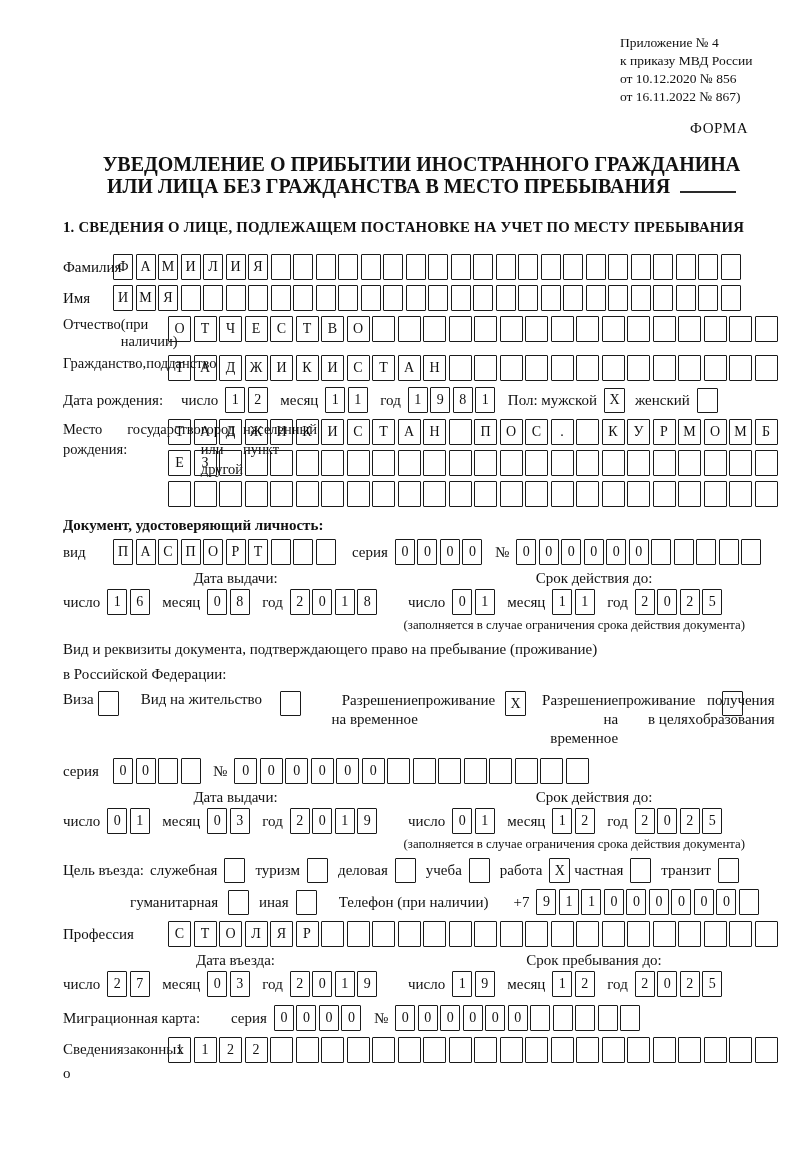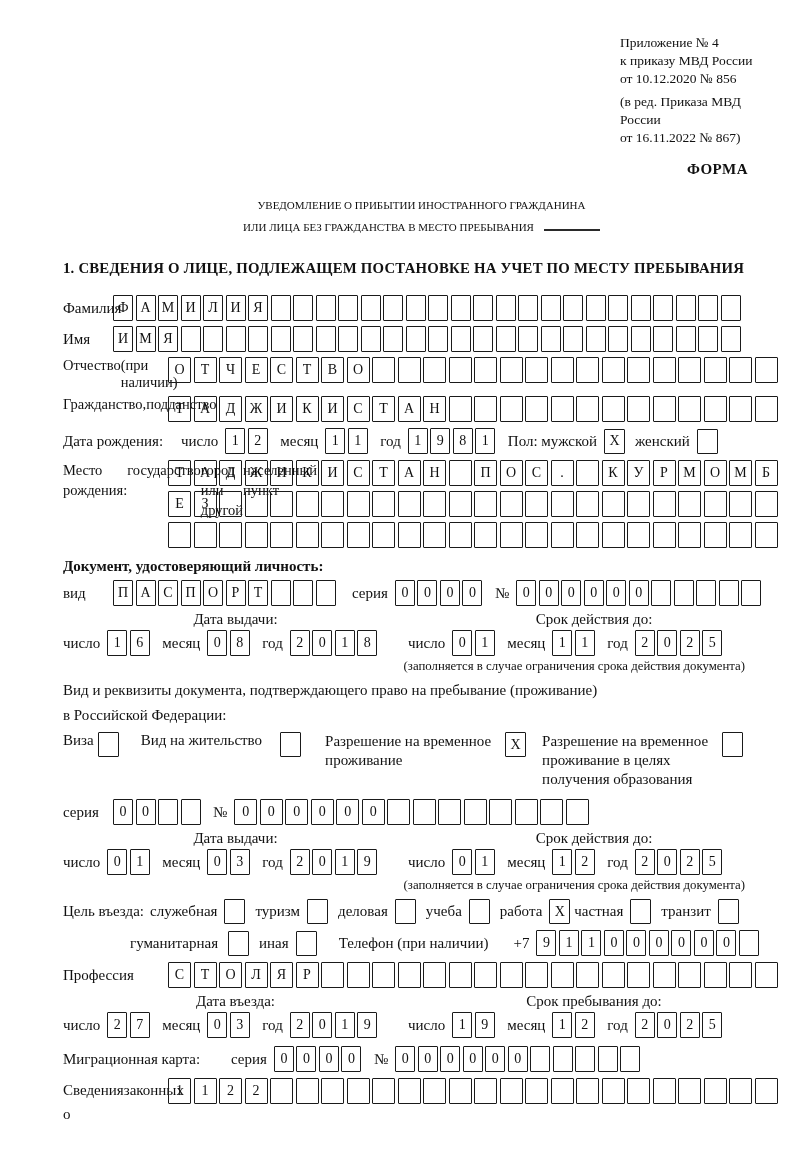--- a/index.html
+++ b/index.html
@@ -5,22 +5,22 @@
   html,body{margin:0;padding:0;background:#fff;}
   body{
     width:800px;height:1163px;overflow:hidden;
     font-family:"Liberation Serif","DejaVu Serif",serif;
     color:#111;font-size:15px;
   }
   .page{padding:34px 20px 0 63px;width:717px;}
   
   .appendix{margin-left:557px;font-size:13.5px;line-height:18px;}
   .appendix .rev{margin-top:5px;}
-  .forma{margin-top:14px;text-align:right;padding-right:32px;font-weight:bold;font-size:15px;letter-spacing:.5px;}
-  .title{margin-top:16px;text-align:center;font-weight:normal;font-size:11px;line-height:22px;}
+  .forma{margin-top:14px;text-align:right;padding-right:32px;font-weight:normal;font-size:15px;letter-spacing:.5px;}
+  .title{margin-top:16px;text-align:center;font-weight:bold;font-size:20px;line-height:22px;}
   .uline{display:inline-block;width:56px;border-bottom:2px solid #2a2a2a;margin-left:10px;}
   .sec1{margin-top:22px;font-weight:bold;font-size:14.8px;letter-spacing:.2px;margin-bottom:18px;}
   
   .frow{display:flex;align-items:center;margin-bottom:5px;}
   .frow.top{align-items:flex-start;}
   .lbl{flex:none;}
   .w50{width:50px;}
   .w105{width:105px;}
   .lblcol{flex:none;display:flex;font-size:14.5px;line-height:17px;width:105px;}
   .cells{display:flex;flex:none;}
@@ -42,34 +42,33 @@
   
   .dhdr{display:flex;margin-top:3px;margin-bottom:2px;}
   .dhdr .l{flex:none;width:345px;text-align:center;}
   .dhdr .r{flex:1;text-align:center;}
   .drow{display:flex;align-items:center;}
   .dgroup{display:flex;align-items:center;flex:none;}
   .dgroup.l{width:345px;}
   .note{text-align:right;padding-right:35px;font-size:12.8px;margin-top:3px;margin-bottom:6px;}
   .plain{margin:4px 0;line-height:21px;}
   .permitrow{display:flex;align-items:flex-start;margin:6px 0 10px 0;}
-  .permitrow .two,.permitrow .three{display:flex;flex-direction:column;text-align:left;line-height:19px;flex:none;}
+  .permitrow .two,.permitrow .three{display:flex;flex-direction:row;text-align:right;line-height:19px;flex:none;}
   .stack{display:flex;flex-direction:column;}
   .stack .cells{margin-bottom:5px;}
 </style>
 </head>
 <body>
 
 <div class="page">
 
   <div class="appendix">
     <div>Приложение № 4</div>
     <div>к приказу МВД России</div>
     <div>от 10.12.2020 № 856</div>
-    <div class="rev">(в ред. Приказа МВД России</div>
     <div>от 16.11.2022 № 867)</div>
   </div>
 
   <div class="forma">ФОРМА</div>
 
   <div class="title">
     <div>УВЕДОМЛЕНИЕ О ПРИБЫТИИ ИНОСТРАННОГО ГРАЖДАНИНА</div>
     <div><span>ИЛИ ЛИЦА БЕЗ ГРАЖДАНСТВА В МЕСТО ПРЕБЫВАНИЯ</span><span class="uline"></span></div>
   </div>
 

